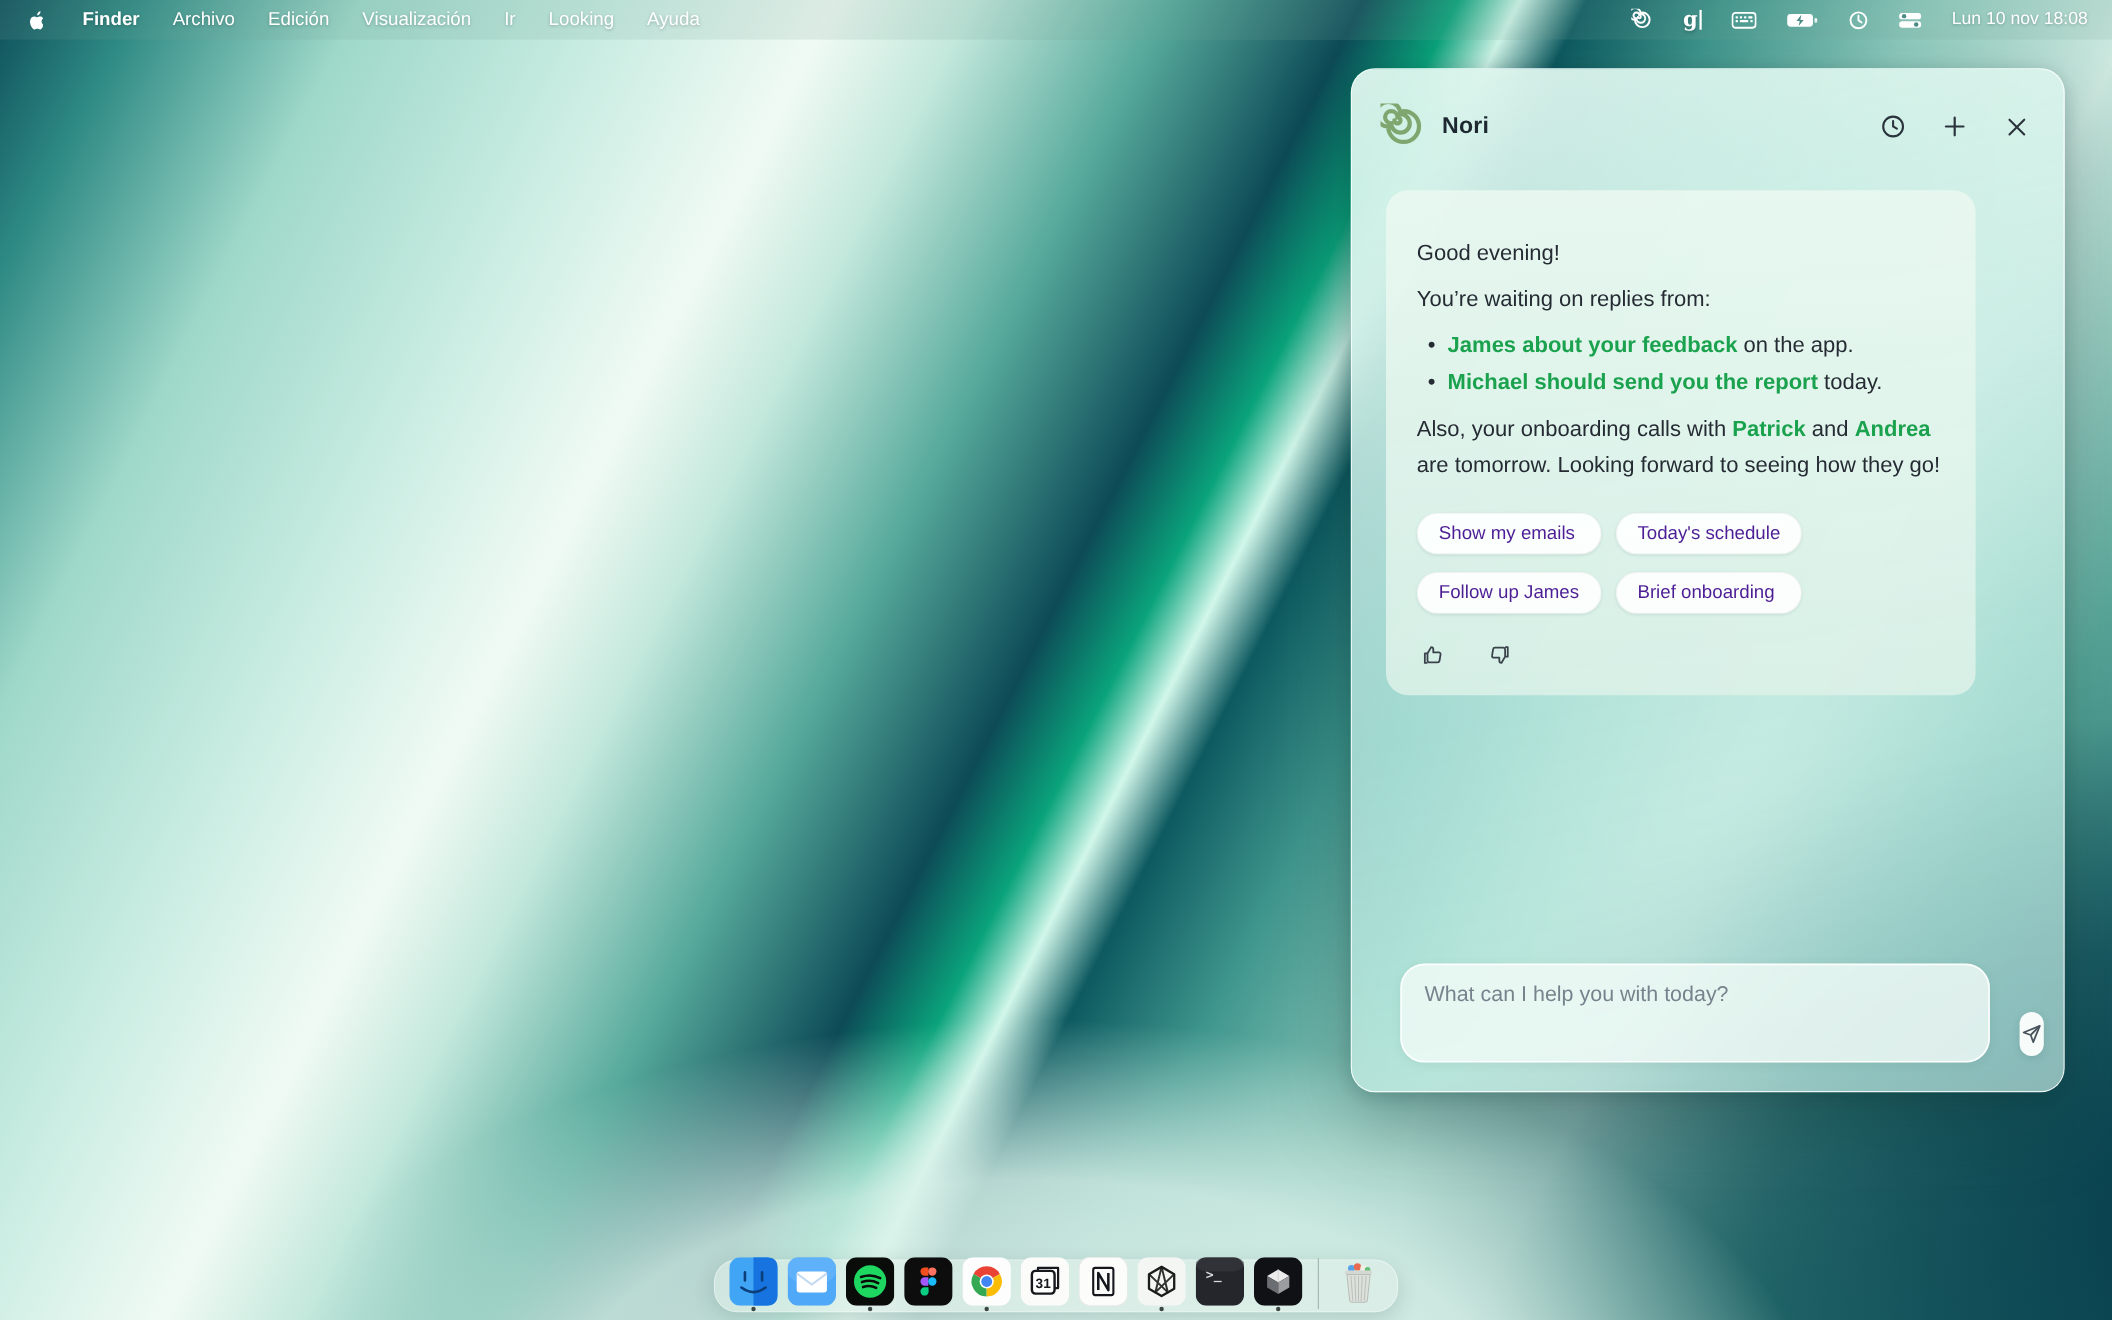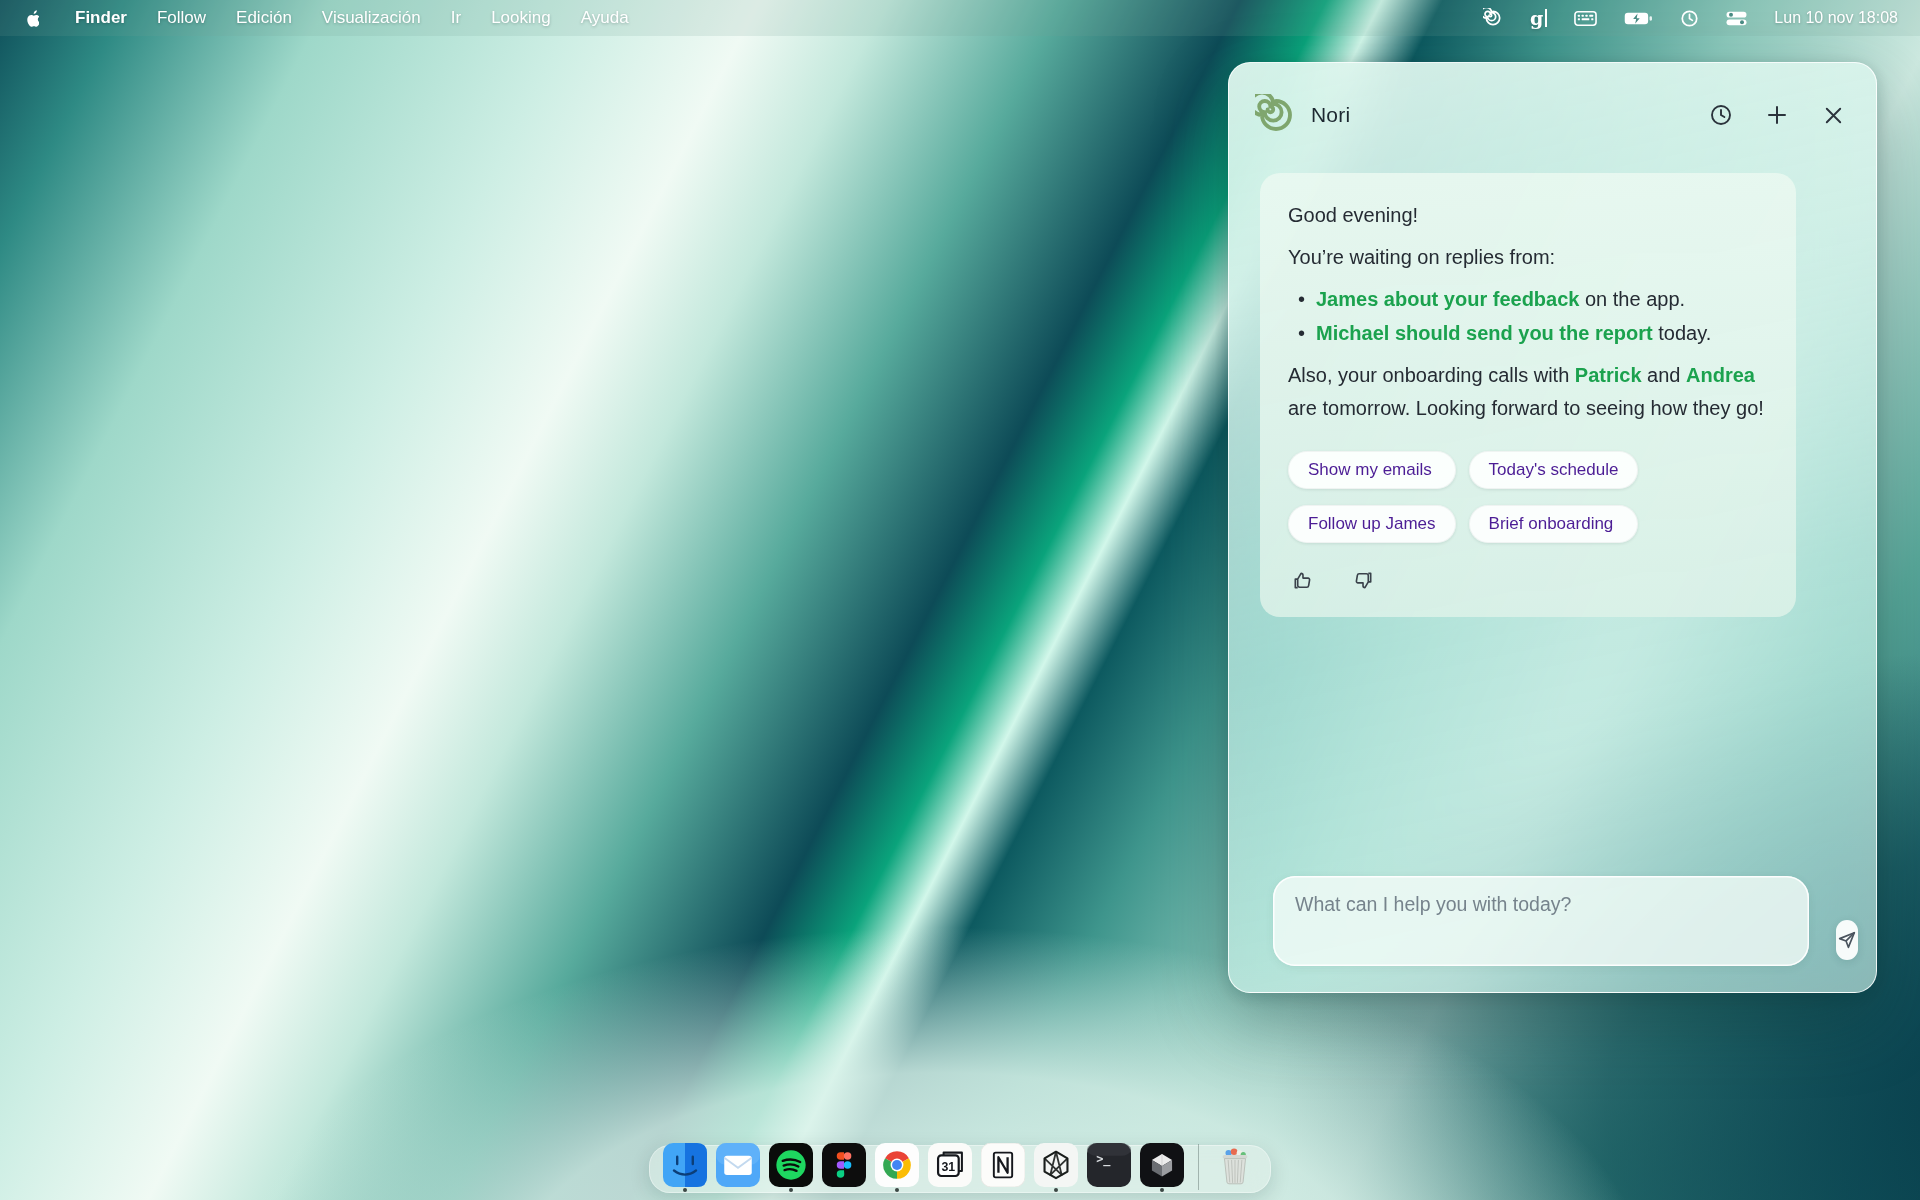--- a/index.html
+++ b/index.html
@@ -39,30 +39,30 @@
     border-radius:22px; overflow:hidden;
     background:linear-gradient(168deg, rgba(224,246,238,.95) 0%, rgba(208,239,231,.88) 30%,
       rgba(197,234,227,.74) 58%, rgba(204,238,230,.66) 100%);
     backdrop-filter:blur(26px) saturate(135%);
     border:1.5px solid rgba(255,255,255,.85);
     box-shadow:0 28px 70px rgba(8,52,52,.38), 0 4px 16px rgba(8,52,52,.18);
     z-index:40; }
 
   .win-header { height:110px; display:flex; align-items:center; padding:0 30px 6px 26px; }
   .logo-spiral { width:42px; height:42px; margin-right:14px; }
-  .win-title { font-size:21px; font-weight:400; color:#1d2831; letter-spacing:.2px; }
+  .win-title { font-size:21px; font-weight:700; color:#1d2831; letter-spacing:.2px; }
   .header-actions { margin-left:auto; display:flex; align-items:center; gap:30px; }
   .hbtn { width:26px; height:26px; display:flex; align-items:center; justify-content:center;
     background:none; border:none; cursor:pointer; color:#2b333c; }
 
   
   .bubble { margin:0 82px 0 31px; width:536px;
     background:linear-gradient(180deg, rgba(233,248,240,.92) 0%, rgba(220,241,232,.88) 100%);
     border-radius:20px; padding:26px 28px 24px 28px; color:#252b33; }
-  .msg { font-size:20px; line-height:1.64; }
+  .msg { font-size:20px; line-height:1.64;margin-top:15px; }
   .msg p { margin:0 0 9px 0; }
   .msg ul { list-style:none; margin:2px 0 9px 6px; }
   .msg li { position:relative; padding-left:22px; margin:2px 0; }
   .msg li::before { content:"•"; position:absolute; left:4px; top:0; color:#252b33; }
   .hl { color:#1ba24e; font-weight:700; }
 
   .chips { display:grid; grid-template-columns:repeat(2, max-content);
     column-gap:13px; row-gap:16px; margin-top:26px; }
   .chip { height:38px; padding:0 19px; border-radius:19px; border:1px solid rgba(20,40,35,.05);
     background:rgba(253,255,254,.95); color:#4c1d95; font-size:17px;
@@ -107,21 +107,21 @@
 <div class="wallpaper"></div>
 
 <div class="menu-bar">
   <div class="menu-left">
     <span class="apple">
       <svg viewBox="0 0 24 24" width="17" height="20" fill="#fff">
           <path d="M16.6 8.8c-.9 0-2.2-1-3.6-1-1.9 0-3.6 1.1-4.6 2.8-2 3.4-.5 8.4 1.4 11.1.9 1.3 2 2.8 3.5 2.7 1.4-.1 1.9-.9 3.5-.9s2.1.9 3.5.9c1.5 0 2.4-1.3 3.3-2.7.7-1 1.3-2.2 1.6-3.4-3.4-1.3-4-6.2-.6-8-1-1.5-2.7-2.4-4.3-2.4-1.2 0-2.4.9-3.7.9zM19.8 4.6c.8-.9 1.3-2.2 1.1-3.5-1.2.1-2.5.8-3.2 1.8-.7.8-1.3 2.1-1.1 3.3 1.2.1 2.4-.7 3.2-1.6z"></path>
         </svg>
     </span>
     <span class="menu-item menu-app">Finder</span>
-    <span class="menu-item">Follow</span>
+    <span class="menu-item">Archivo</span>
     <span class="menu-item">Edición</span>
     <span class="menu-item">Visualización</span>
     <span class="menu-item">Ir</span>
     <span class="menu-item">Looking</span>
     <span class="menu-item">Ayuda</span>
   </div>
   <div class="menu-right">
     <span class="status-icon">
       <svg viewBox="0 0 48 48" width="20" height="20">
           <path d="M24 8a16 16 0 1 1 -16 16a12.8 12.8 0 1 1 12.8 -12.8a9.6 9.6 0 1 1 -9.6 9.6a6.4 6.4 0 1 1 6.4 -6.4a3.2 3.2 0 1 1 -3.2 3.2" fill="none" stroke="#fff" stroke-width="4.2" stroke-linecap="round"></path>

